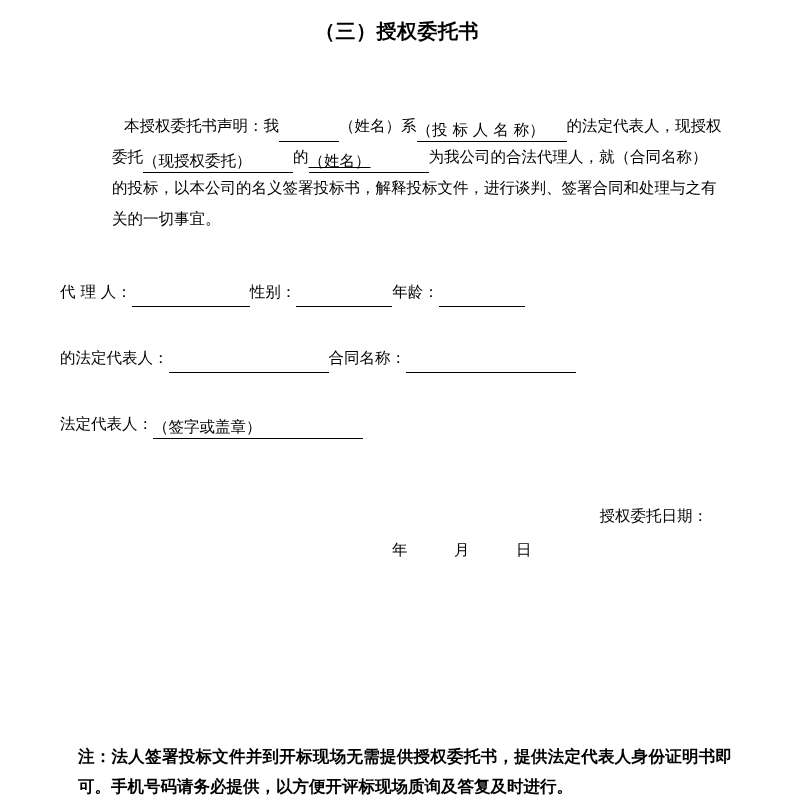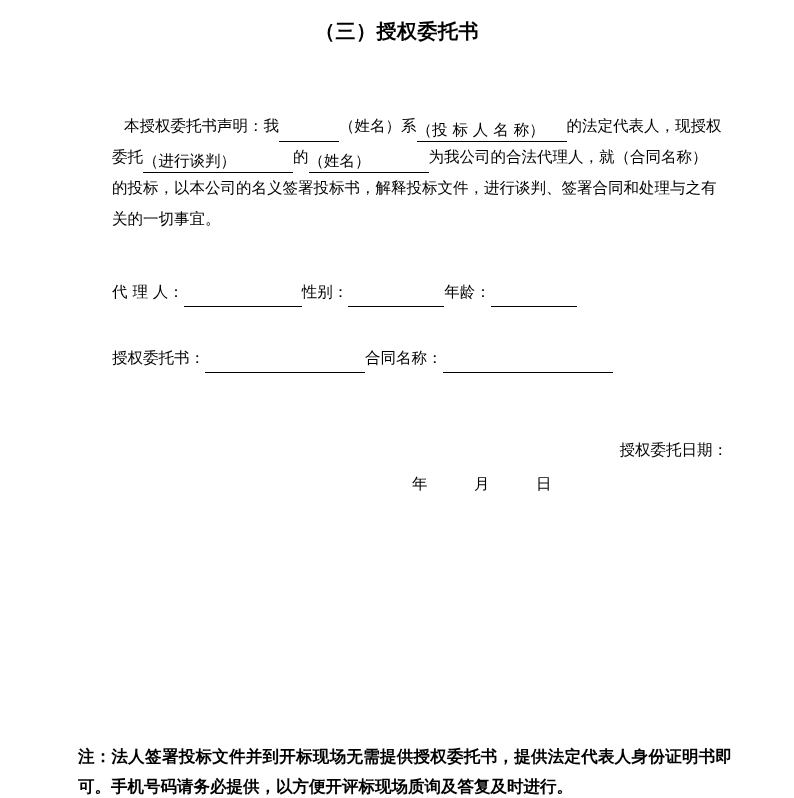--- a/index.html
+++ b/index.html
@@ -49,42 +49,42 @@
     line-height: 22px;
     height: 22px;
   }
   .ul-blank {
     display: inline-block;
     border-bottom: 1px solid #000;
     vertical-align: bottom;
     height: 18px;
   }
   .w60 { width: 60px; }
-  .w120 { width: 120px; }
+  .w120 { width: 120px; text-decoration: underline; }
   .w150 { width: 150px; }
   .second-para {
     margin-top: 4px;
   }
   .fields {
     margin-top: 42px;
-    padding-left: 112px;
+    padding-left: 60px;
     font-size: 15.5px;
     line-height: 30px;
   }
   .field-row {
     margin-bottom: 36px;
     white-space: nowrap;
   }
   .label-spread {
     display: inline-block;
     letter-spacing: 0;
   }
   .sign-block {
     margin-top: 60px;
-    padding-right: 66px;
+    padding-right: 86px;
     text-align: right;
     font-size: 15.5px;
     line-height: 34px;
   }
   .date-line {
     padding-right: 130px;
     letter-spacing: 0;
   }
   .date-line span {
     display: inline-block;
@@ -104,35 +104,38 @@
 </style>
 </head>
 <body>
 
 <div class="page">
 
   <div class="doc-title">（三）授权委托书</div>
 
   <div class="body-block">
     <div class="para">
-      <span class="indent2">本授权委托书声明：我</span><span class="ul-blank w60"></span><span>（姓名）系</span><span class="ul w150">（投 标 人 名 称）</span><span>的法定代表人，现授权委托</span><span class="ul w150">（进行谈判）</span><span>的</span><span class="ul w120">（姓名）</span><span>为我公司的合法代理人，就</span><span>（合同名称）的投标，以本公司的名义签署投标书，解释投标文件，进行谈判、签署合同和处理与之有关的一切事宜。</span>
+      <span class="indent2">本授权委托书声明：我</span><span class="ul-blank w60"></span><span>（姓名）系</span><span class="ul w150">（投 标 人 名 称）</span><span>的法定代表人，现授权委托</span><span class="ul w150">（现授权委托）</span><span>的</span><span class="ul w120">（姓名）</span><span>为我公司的合法代理人，就</span><span>（合同名称）的投标，以本公司的名义签署投标书，解释投标文件，进行谈判、签署合同和处理与之有关的一切事宜。</span>
     </div>
   </div>
 
   <div class="fields">
 
     <div class="field-row">
       <span class="label-spread">代  理  人：</span><span class="ul-blank" style="width:118px"></span><span>性别：</span><span class="ul-blank" style="width:96px"></span><span>年龄：</span><span class="ul-blank" style="width:86px"></span>
     </div>
 
     <div class="field-row">
-      <span class="label-spread">授权委托书：</span><span class="ul-blank" style="width:160px"></span><span>合同名称：</span><span class="ul-blank" style="width:170px"></span>
+      <span class="label-spread">的法定代表人：</span><span class="ul-blank" style="width:160px"></span><span>合同名称：</span><span class="ul-blank" style="width:170px"></span>
     </div>
 
 
+    <div class="field-row">
+      <span class="label-spread">法定代表人：</span><span class="ul" style="width:210px">（签字或盖章）</span>
+    </div>
 
   </div>
 
   <div class="sign-block">
     <div>授权委托日期：</div>
     <div class="date-line">
       <span>年</span><span>月</span><span>日</span>
     </div>
   </div>
 

